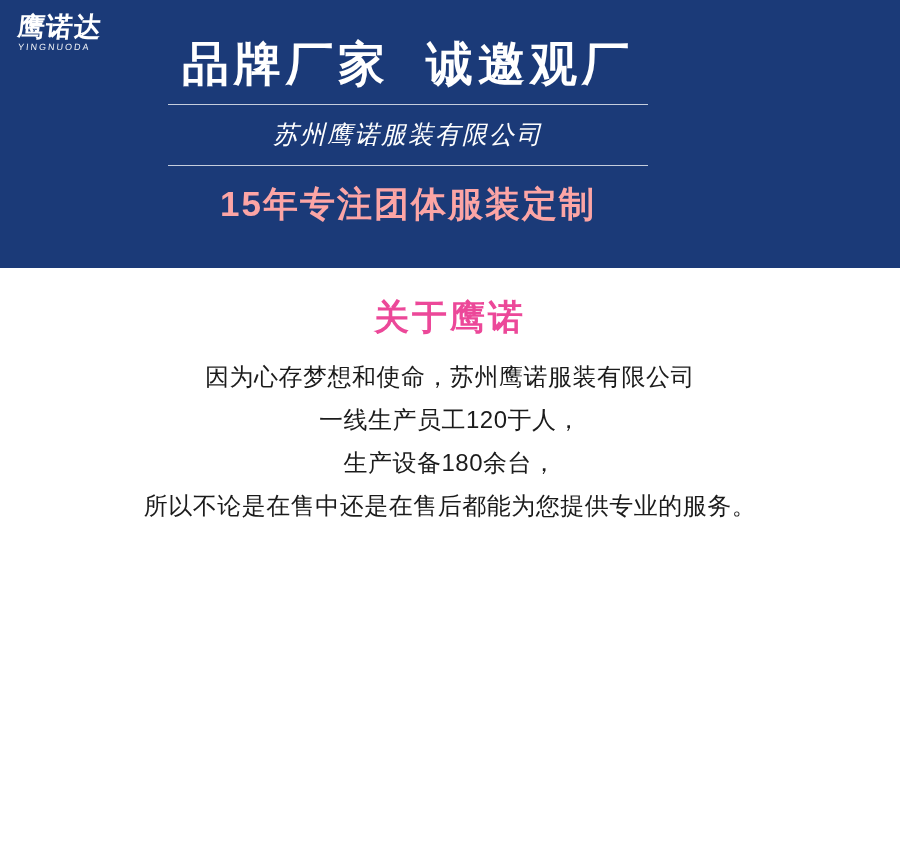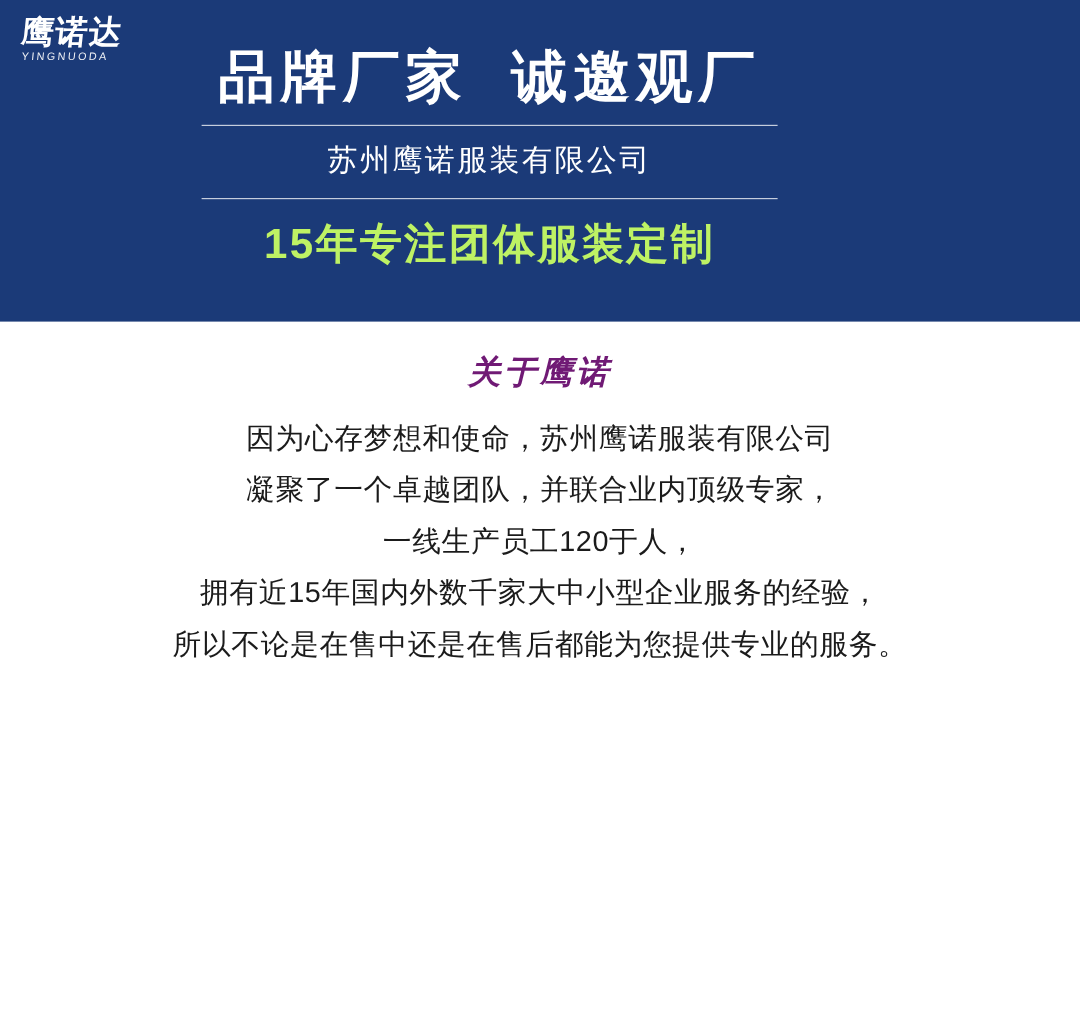--- a/index.html
+++ b/index.html
@@ -80,20 +80,21 @@
     line-height: 1.1;
     white-space: pre;
     text-align: center;
   }
 
   .subline-wrap {
     margin-top: 26px;
     width: 480px;
     position: relative;
     text-align: center;
+    font-style: italic;
   }
   .subline-wrap:before,
   .subline-wrap:after {
     content: "";
     position: absolute;
     top: 50%;
     width: 100%;
     height: 1px;
     background: rgba(255,255,255,0.75);
     left: 0;
@@ -105,43 +106,42 @@
     color: #ffffff;
     font-size: 25px;
     letter-spacing: 2px;
     line-height: 1.5;
     display: inline-block;
     padding: 0 6px;
   }
 
   .tagline {
     margin-top: 32px;
-    color: #bef264;
+    color: #fca5a5;
     font-size: 35px;
     font-weight: bold;
     letter-spacing: 2px;
     line-height: 1.1;
   }
 
   
   .article {
     width: 900px;
     padding: 24px 0 10px 0;
     box-sizing: border-box;
     text-align: center;
   }
 
   .article-title {
-    color: #701a75;
-    font-size: 27px;
+    color: #ec4899;
+    font-size: 35px;
     font-weight: bold;
     letter-spacing: 3px;
     line-height: 1.4;
     margin-bottom: 14px;
-    font-style: italic;
   }
 
   .article-body {
     color: #1b1b1b;
     font-size: 24px;
     line-height: 43px;
     letter-spacing: 0.5px;
   }
   .article-line {
     display: block;
@@ -168,20 +168,19 @@
       </div>
 
       <div class="tagline">15年专注团体服装定制</div>
     </div>
   </div>
 
   <div class="article">
     <div class="article-title">关于鹰诺</div>
     <div class="article-body">
         <span class="article-line">因为心存梦想和使命，苏州鹰诺服装有限公司</span>
-        <span class="article-line">凝聚了一个卓越团队，并联合业内顶级专家，</span>
         <span class="article-line">一线生产员工120于人，</span>
-        <span class="article-line">拥有近15年国内外数千家大中小型企业服务的经验，</span>
+        <span class="article-line">生产设备180余台，</span>
         <span class="article-line">所以不论是在售中还是在售后都能为您提供专业的服务。</span>
       </div>
   </div>
 
 </div>
 
 </body></html>

